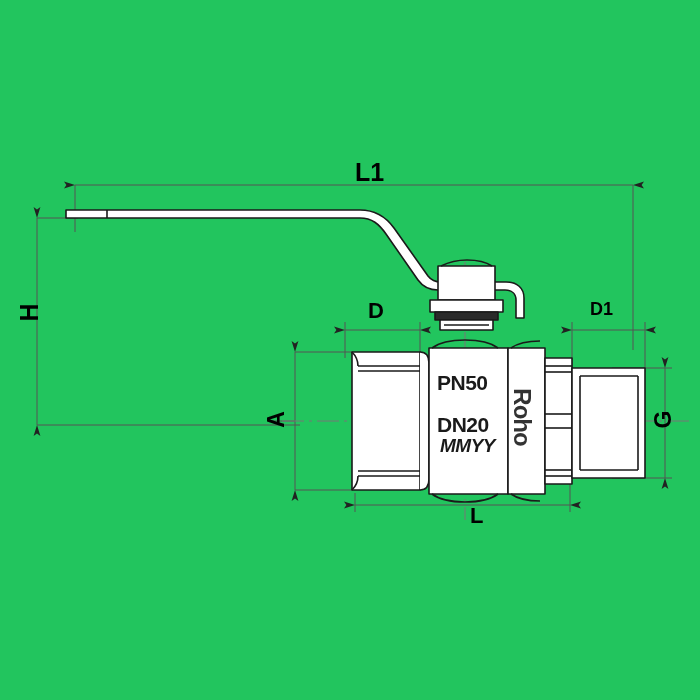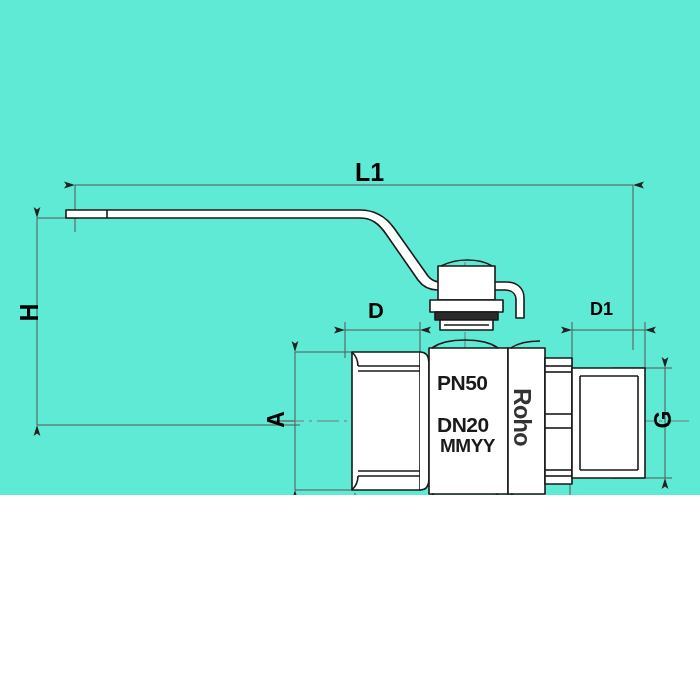--- a/index.html
+++ b/index.html
@@ -3,22 +3,22 @@
 <meta charset="utf-8">
 <style>
   html, body {
     margin: 0;
     padding: 0;
     background: #ffffff;
   }
   #page {
     position: relative;
     width: 700px;
-    height: 495px;
-    background: #5eead4;
+    height: 700px;
+    background: #22c55e;
     overflow: hidden;
     font-family: "Liberation Sans", sans-serif;
   }
   #drawing-svg {
     position: absolute;
     left: 0;
     top: 0;
     width: 700px;
     height: 700px;
   }
@@ -199,17 +199,17 @@
   <div class="dim-label" style="left:590px; top:300px; font-size:18px;">D1</div>
 
   <div class="dim-label rot90" style="left:263px; top:408px; width:26px; text-align:center; font-size:23px;">A</div>
 
   <div class="dim-label rot90" style="left:650px; top:408px; width:26px; text-align:center; font-size:23px;">G</div>
 
   <div class="dim-label" style="left:470px; top:505px; font-size:22px;">L</div>
 
   <div class="body-text" style="left:437px; top:372px; font-size:21px; letter-spacing:-0.5px;text-align:center;">PN50</div>
   <div class="body-text" style="left:437px; top:414px; font-size:21px; letter-spacing:-0.5px;">DN20</div>
-  <div class="body-text" style="left:440px; top:436px; font-size:19px; letter-spacing:-0.5px;">MMYY</div>
+  <div class="body-text" style="left:440px; top:436px; font-size:19px; letter-spacing:-0.5px;font-style:italic;">MMYY</div>
 
   <div class="body-text rot90cw" style="left:487px; top:405px; width:70px; text-align:center; font-size:24px; color:#333333; letter-spacing:-1px;">Roho</div>
 
 </div>
 
 </body></html>

